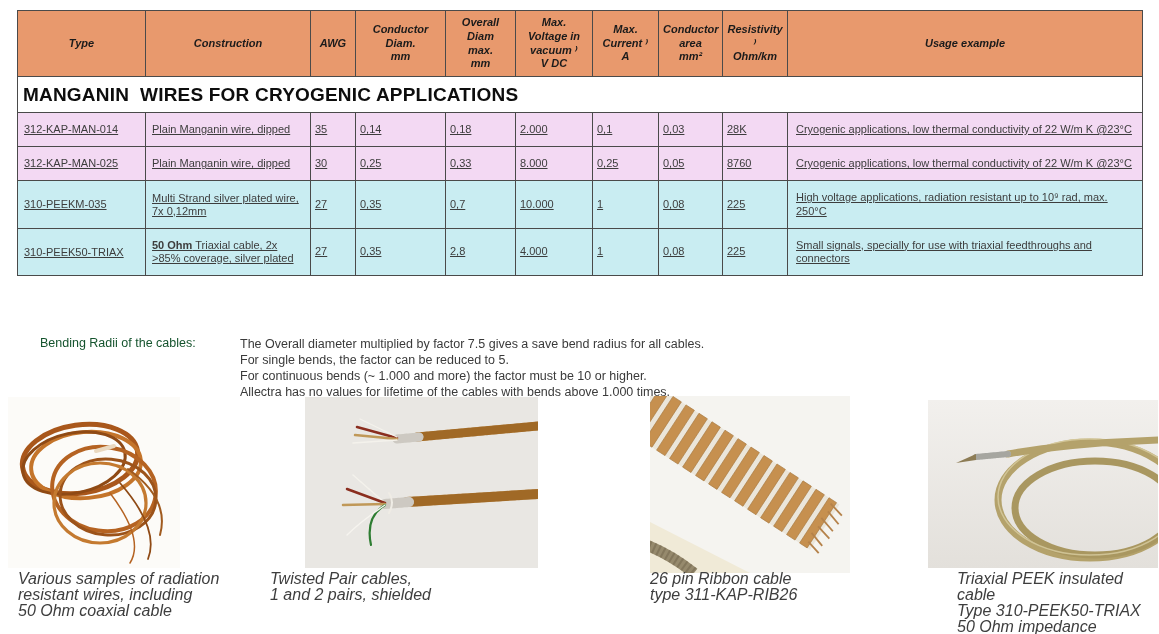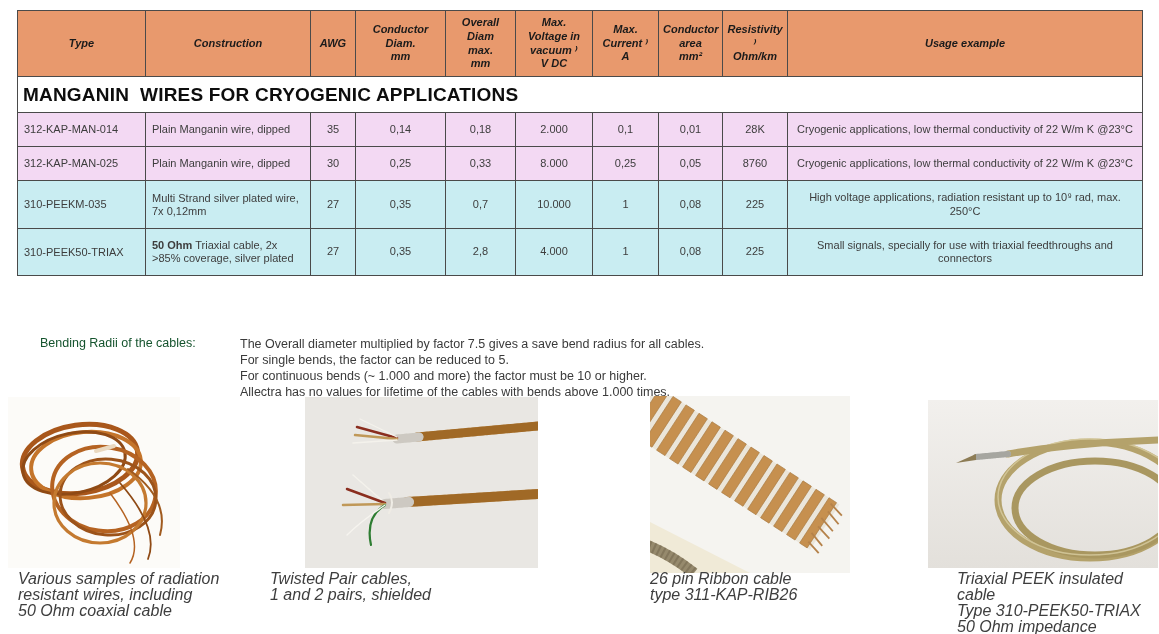--- a/index.html
+++ b/index.html
@@ -10,22 +10,22 @@
   .spec-table{position:absolute;left:17px;top:10px;width:1125px;
               border-collapse:collapse;table-layout:fixed;}
   .spec-table th,.spec-table td{border:1px solid #4a4a4a;font-size:11px;
               color:#3d3d3d;padding:1px 4px;vertical-align:middle;overflow:hidden;}
   .spec-table thead tr{height:66px;}
   .spec-table thead th{background:#E8996D;color:#1b1b1b;font-weight:bold;
               font-style:italic;text-align:center;white-space:pre-line;line-height:1.25;}
   .sect-row td{height:33px;background:#ffffff;font-size:19px;font-weight:bold;
               color:#0d0d0d;text-align:left;padding-left:5px;white-space:pre-wrap;
               letter-spacing:.2px;}
-  .data-row td{text-align:center;line-height:1.2;}
-  .data-row{height:25px;}
+  .data-row td{line-height:1.2;}
+  .data-row{height:25px;text-decoration:underline;}
   .row-manganin td{background:#F3D9F3;}
   .row-peek td{background:#C9EDF2;}
   .spec-table td.c-type,.spec-table td.c-constr{text-align:left;padding-left:6px;line-height:1.15;}
   .spec-table td.c-usage{padding:10px 8px;}
 
   
   .bend-label{position:absolute;left:40px;top:336px;font-size:12.5px;color:#14532d;}
   .bend-lines{position:absolute;left:240px;top:336px;font-size:12.5px;color:#3a3a3a;line-height:16px;}
 
   
@@ -92,21 +92,21 @@
       <td colspan="10">MANGANIN  WIRES FOR CRYOGENIC APPLICATIONS</td>
     </tr>
     <tr class="data-row row-manganin">
       <td class="c-type">312-KAP-MAN-014</td>
       <td class="c-constr"><b></b><span>Plain Manganin wire, dipped</span></td>
       <td>35</td>
       <td>0,14</td>
       <td>0,18</td>
       <td>2.000</td>
       <td>0,1</td>
-      <td>0,01</td>
+      <td>0,03</td>
       <td>28K</td>
       <td class="c-usage">Cryogenic applications, low thermal conductivity of 22 W/m K @23°C</td>
     </tr>
     <tr class="data-row row-manganin">
       <td class="c-type">312-KAP-MAN-025</td>
       <td class="c-constr"><b></b><span>Plain Manganin wire, dipped</span></td>
       <td>30</td>
       <td>0,25</td>
       <td>0,33</td>
       <td>8.000</td>

